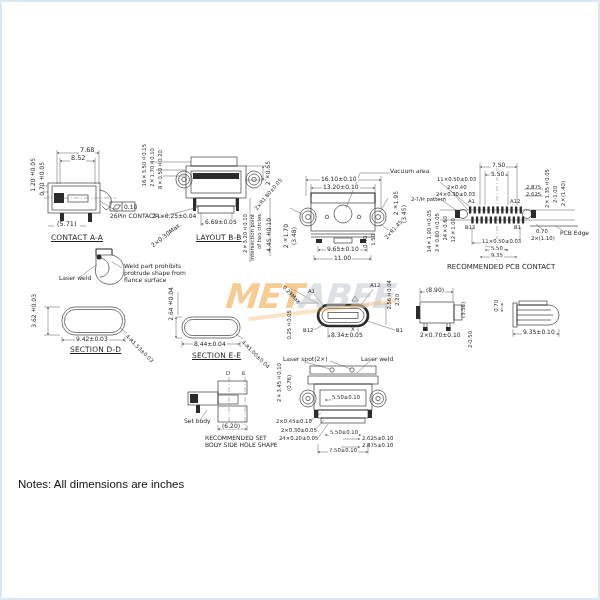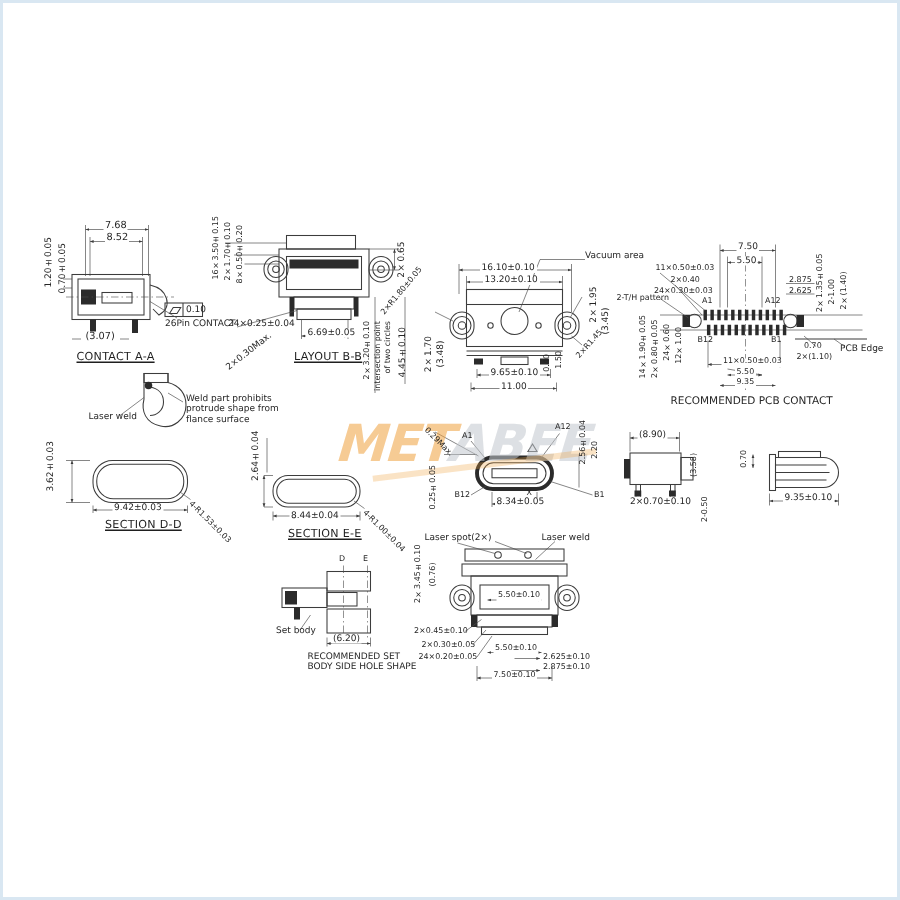--- a/index.html
+++ b/index.html
@@ -321,25 +321,25 @@
     <line class="d" x1="200" y1="420" x2="207" y2="410"></line>
     <line class="d" x1="218" y1="425" x2="218" y2="431"></line>
         <line class="d" x1="247" y1="425" x2="247" y2="431"></line>
     <line class="d" x1="218" y1="429" x2="247" y2="429" marker-start="url(#ar)" marker-end="url(#ar)"></line>
   </g>
 </svg>
 
 <div class="wm"><span class="o">MET</span><span class="g">ABEE</span></div>
 <div class="wm-swoosh"></div>
 
-<span class="lbl bg" style="left:69px;top:147px">7.68</span>
+<span class="lbl bg" style="left:79px;top:147px">7.68</span>
 <span class="lbl bg" style="left:70px;top:155px">8.52</span>
 <span class="lbl v f6" style="left:30px;top:158px">1.20±0.05</span>
 <span class="lbl v f6" style="left:39px;top:162px">0.70±0.05</span>
-<span class="lbl bg" style="left:56px;top:221px">(3.07)</span>
+<span class="lbl bg" style="left:56px;top:221px">(5.71)</span>
 <span class="lbl f6" style="left:124px;top:204px">0.10</span>
 <span class="lbl f6" style="left:110px;top:213px">26Pin CONTACT</span>
 <span class="lbl ttl" style="left:51px;top:234px">CONTACT A-A</span>
 
 <span class="lbl v f5" style="left:142px;top:144px">16×3.50±0.15</span>
 <span class="lbl v f5" style="left:150px;top:148px">2×1.70±0.10</span>
 <span class="lbl v f5" style="left:158px;top:150px">8×0.50±0.20</span>
 <span class="lbl f6" style="left:152px;top:213px">24×0.25±0.04</span>
 <span class="lbl f6 dg" style="left:152px;top:243px;transform:rotate(-38deg)">2×0.30Max.</span>
 <span class="lbl bg f6" style="left:204px;top:219px">6.69±0.05</span>
@@ -438,14 +438,15 @@
 <span class="lbl f5" style="left:362px;top:443px">2.875±0.10</span>
 <span class="lbl bg f5" style="left:328px;top:448px">7.50±0.10</span>
 
 <span class="lbl f5" style="left:226px;top:371px">D</span>
 <span class="lbl f5" style="left:242px;top:371px">E</span>
 <span class="lbl f6" style="left:184px;top:418px">Set body</span>
 <span class="lbl bg f6" style="left:221px;top:423px">(6.20)</span>
 <span class="lbl f6" style="left:205px;top:435px">RECOMMENDED SET</span>
 <span class="lbl f6" style="left:205px;top:442px">BODY SIDE HOLE SHAPE</span>
 
+<span class="lbl note" style="left:18px;top:478px">Notes: All dimensions are inches</span>
 
 </div>
 
 </body></html>

